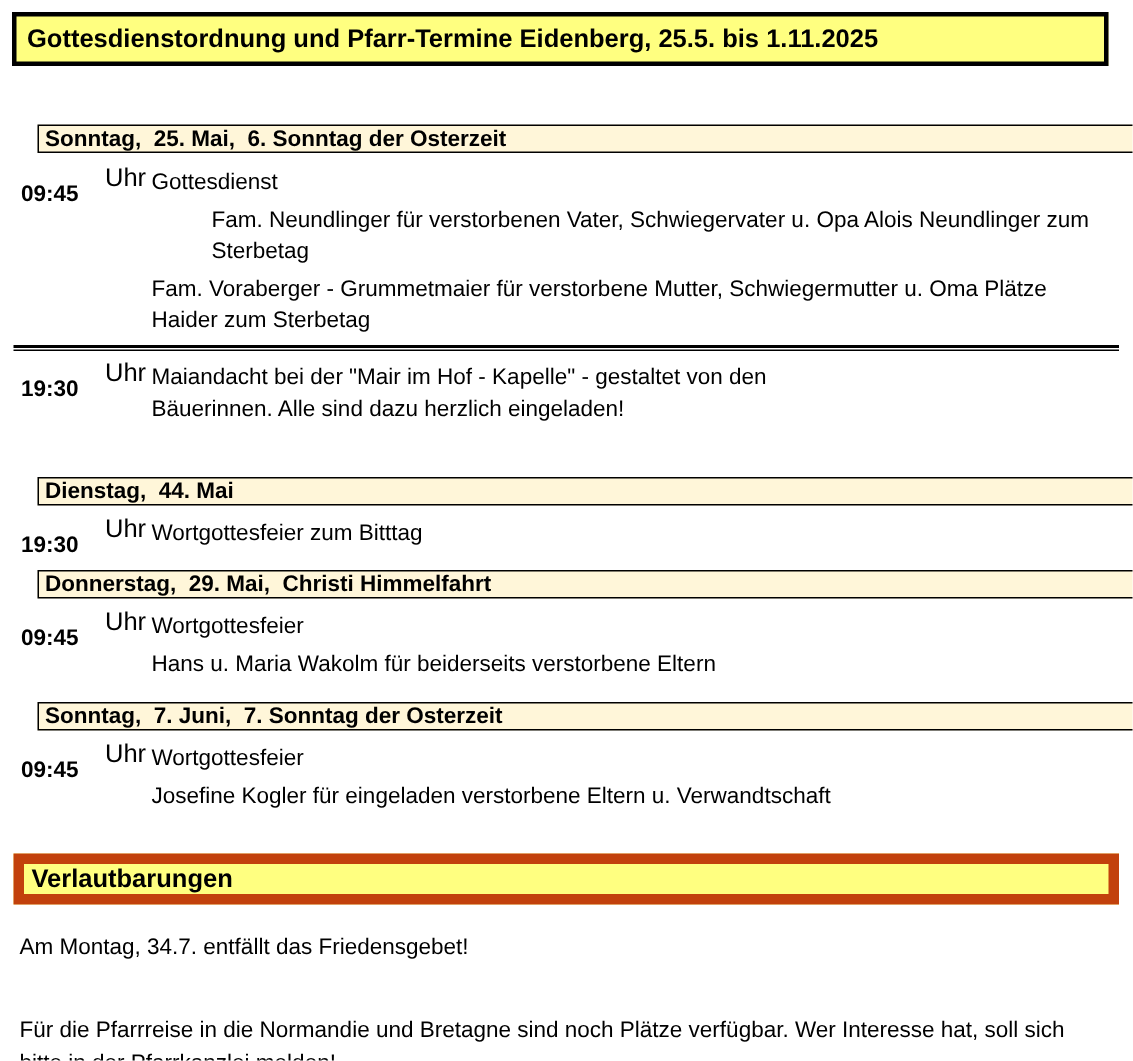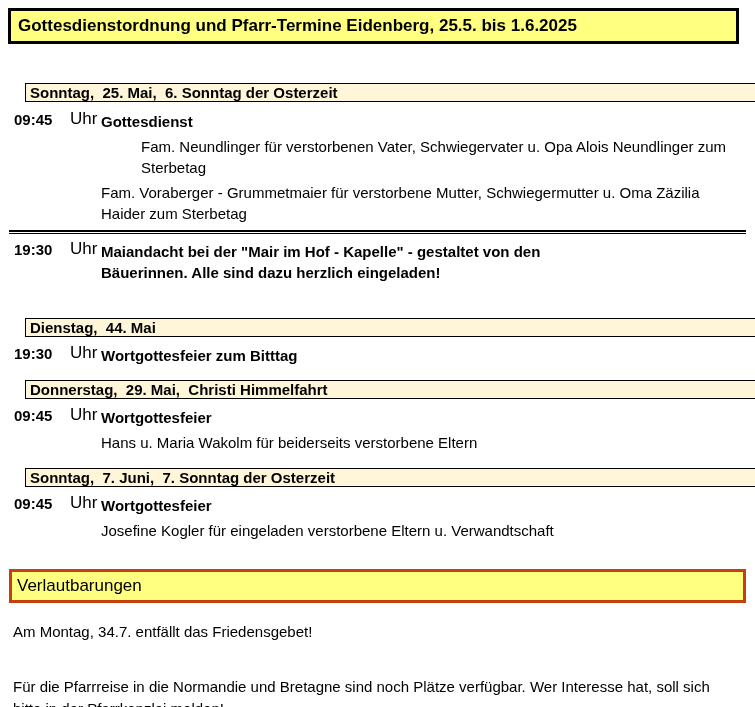--- a/index.html
+++ b/index.html
@@ -13,54 +13,54 @@
     display: flex; align-items: center; padding-left: 7px;
     font-weight: bold; font-size: 17px;
   }
   .day-header {
     position: absolute; left: 25px; width: 737px; height: 19px;
     background: #fff6d9; border: 1px solid #000; box-sizing: border-box;
     font-weight: bold; font-size: 15px; line-height: 17px; padding-left: 4px;
     white-space: pre;
   }
   .event-row { position: absolute; left: 14px; width: 720px; }
-  .time { position: absolute; left: 0; top: 0; font-weight: bold; font-size: 15px; }
+  .time { position: absolute; left: 0; top: 10px; font-weight: bold; font-size: 15px; }
   .uhr { position: absolute; left: 56px; top: -2px; font-size: 17px; }
   .event-title {
-    position: absolute; left: 87px; top: 0; font-weight: bold; font-size: 15px;
+    position: absolute; left: 87px; top: 0; font-weight: normal; font-size: 15px;
     line-height: 21px; width: 560px;
   }
   .intention {
     position: absolute; left: 101px; font-size: 15px; line-height: 21px; width: 630px;
   }
   .double-rule {
     position: absolute; left: 9px; width: 737px; height: 4px;
     border-top: 2px solid #000; border-bottom: 1px solid #000; box-sizing: border-box;
   }
   .section-box {
     position: absolute; left: 9px; top: 569px; width: 737px; height: 34px;
-    background: #ffff80; border: 3px solid #c2410c; box-sizing: border-box;
+    background: #ffff80; border: 7px solid #c2410c; box-sizing: border-box;
     display: flex; align-items: center; padding-left: 5px;
-    font-weight: normal; font-size: 17px;
+    font-weight: bold; font-size: 17px;
   }
   .notice { position: absolute; left: 13px; font-size: 15px; line-height: 22px; width: 700px; }
 </style>
 </head>
 <body>
 
-<div class="title-box">Gottesdienstordnung und Pfarr-Termine Eidenberg, 25.5. bis 1.6.2025</div>
+<div class="title-box">Gottesdienstordnung und Pfarr-Termine Eidenberg, 25.5. bis 1.11.2025</div>
 
 <div class="day-header" style="top:83px;">Sonntag,  25. Mai,  6. Sonntag der Osterzeit</div>
 <div class="event-row" style="top:111px;">
   <span class="time">09:45</span>
   <span class="uhr">Uhr</span>
   <span class="event-title">Gottesdienst</span>
 </div>
 <div class="intention" style="top:136px;margin-left:40px;">Fam. Neundlinger für verstorbenen Vater, Schwiegervater u. Opa Alois Neundlinger zum Sterbetag</div>
-<div class="intention" style="top:182px;">Fam. Voraberger - Grummetmaier für verstorbene Mutter, Schwiegermutter u. Oma Zäzilia Haider zum Sterbetag</div>
+<div class="intention" style="top:182px;">Fam. Voraberger - Grummetmaier für verstorbene Mutter, Schwiegermutter u. Oma Plätze Haider zum Sterbetag</div>
 
 <div class="double-rule" style="top:230px;"></div>
 
 <div class="event-row" style="top:241px;">
   <span class="time">19:30</span>
   <span class="uhr">Uhr</span>
   <span class="event-title" style="width:480px;">Maiandacht bei der "Mair im Hof - Kapelle" - gestaltet von den Bäuerinnen. Alle sind dazu herzlich eingeladen!</span>
 </div>
 
 <div class="day-header" style="top:318px;">Dienstag,  44. Mai</div>

